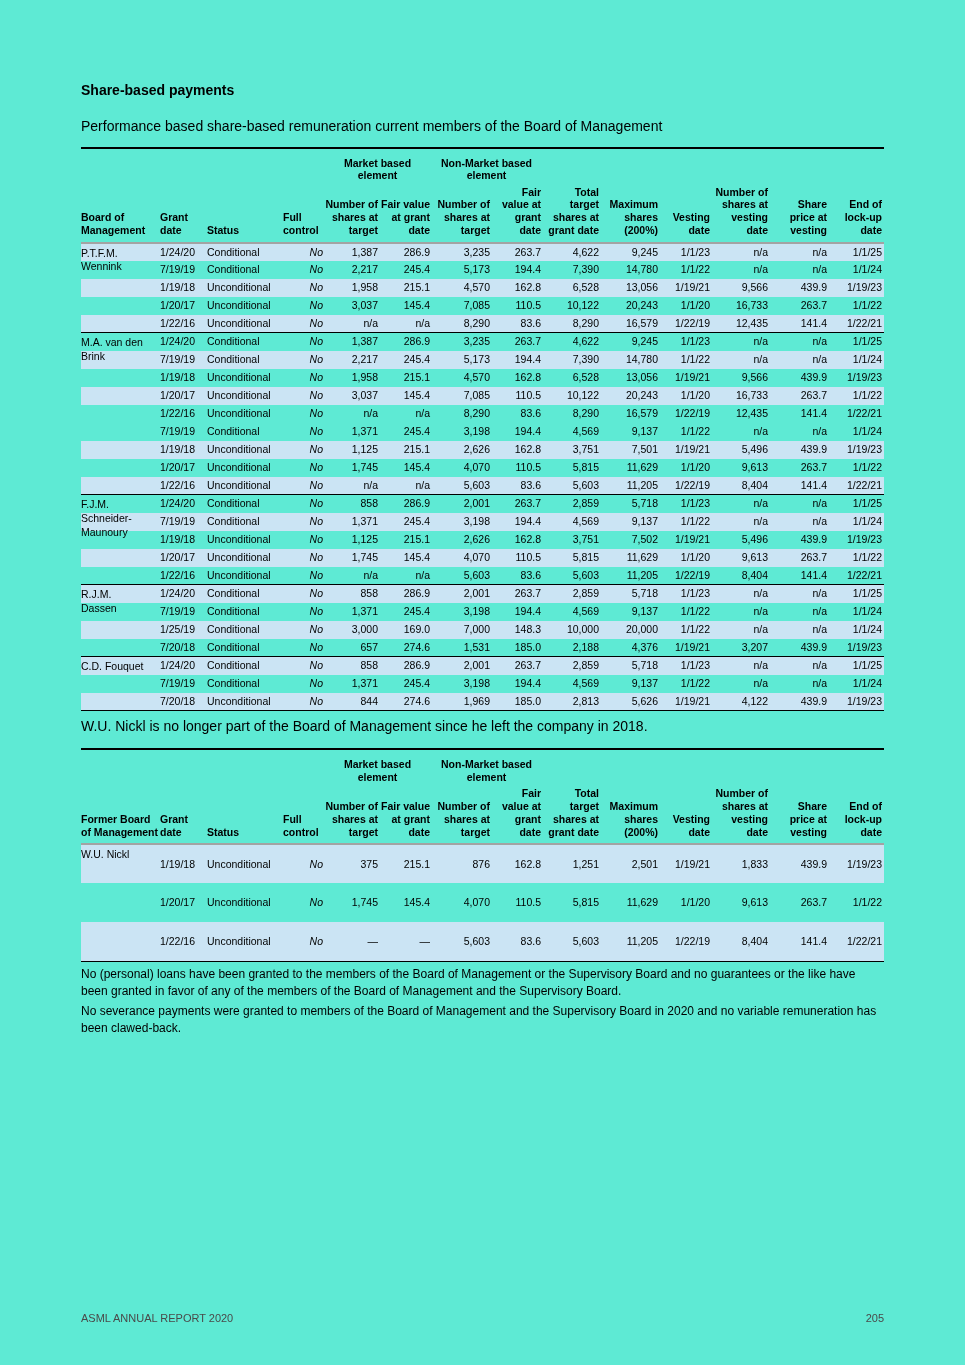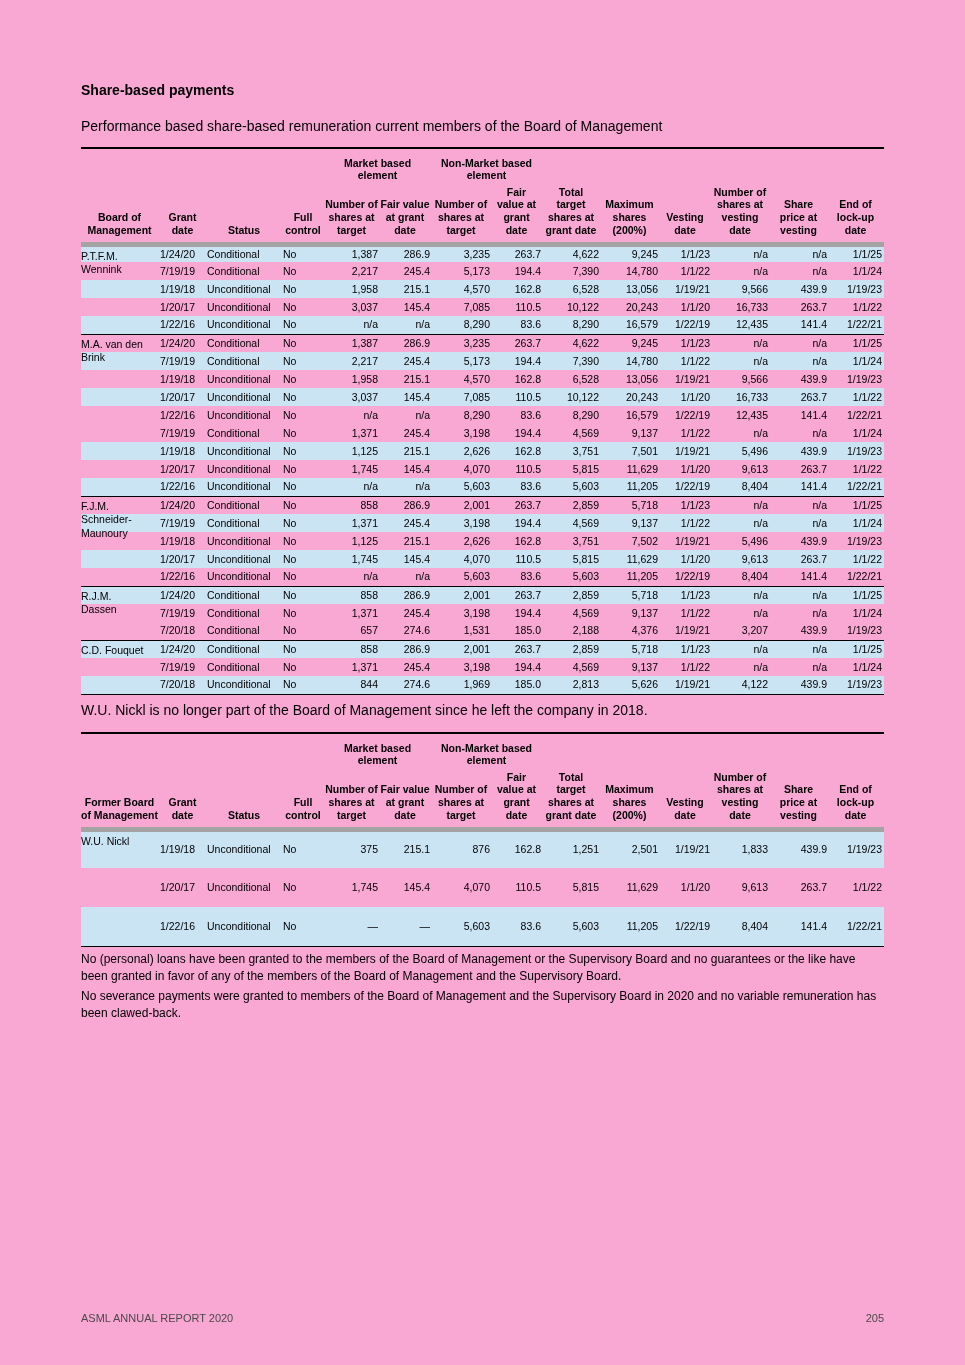--- a/index.html
+++ b/index.html
@@ -1,42 +1,42 @@
 <!DOCTYPE html>
 <html style="--stripe: #cbe4f4;"><head>
 <meta charset="utf-8">
 <style>
   * { margin:0; padding:0; box-sizing:border-box; }
   html,body { background:#ffffff; }
   .page {
-    position:relative; width:965px; height:1365px; background:#f9a8d4;
+    position:relative; width:965px; height:1365px; background:#5eead4;
     font-family:"Liberation Sans", sans-serif; color:#000; overflow:hidden;
   }
   .content { position:absolute; left:81px; top:82px; width:803px; }
   .doc-title { font-size:14px; font-weight:bold; line-height:1.2; }
   .doc-subtitle { font-size:14px; margin-top:19px; line-height:1.2; }
 
   table.data-table {
     width:803px; table-layout:fixed; border-collapse:collapse;
     margin-top:12px;
     border-top:2px solid #000;
     border-bottom:1px solid #000;
   }
   .data-table td, .data-table th { font-size:10.5px; padding:0 2px 0 0; overflow:visible; }
   .data-table thead .group-row td {
     font-weight:bold; vertical-align:top; padding-top:8px; height:38px; line-height:1.2;
   }
   .data-table thead .group-row td.group-h { text-align:center; }
   .data-table thead .head-row th {
     vertical-align:bottom; padding-bottom:5px; line-height:1.22;
-    border-bottom:5px solid #a3a3a3; font-weight:bold;text-align:center;
+    border-bottom:2px solid #a3a3a3; font-weight:bold;
   }
   .al { text-align:left; }
   .ar { text-align:right; }
-  .ac { text-align:left; }
+  .ac { text-align:right;font-style:italic; }
   .data-table tbody tr { height:18px;margin-left:9px; }
   .data-table tbody tr.tall { height:39px; }
   .data-table tbody td { line-height:1.1; vertical-align:middle; }
   .data-table tbody tr.stripe { background: var(--stripe, #cbe4f4); }
   .data-table tbody tr.group-start td { border-top:1px solid #000; }
   .name-cell { position:relative; }
   .member-name { position:absolute; top:3px; left:0; width:68px; line-height:1.3; font-size:10.5px; z-index:2; }
 
   .body-note { font-size:14px; margin-top:6px; line-height:1.35; }
   .body-para { font-size:12px; margin-top:4px; line-height:1.4; }
@@ -435,20 +435,36 @@
             <td class="ar">245.4</td>
             <td class="ar">3,198</td>
             <td class="ar">194.4</td>
             <td class="ar">4,569</td>
             <td class="ar">9,137</td>
             <td class="ar">1/1/22</td>
             <td class="ar">n/a</td>
             <td class="ar">n/a</td>
             <td class="ar">1/1/24</td>
           </tr>
+          <tr class="stripe">
+            <td class="name-cell al"></td>
+            <td class="al">1/25/19</td>
+            <td class="al">Conditional</td>
+            <td class="ac">No</td>
+            <td class="ar">3,000</td>
+            <td class="ar">169.0</td>
+            <td class="ar">7,000</td>
+            <td class="ar">148.3</td>
+            <td class="ar">10,000</td>
+            <td class="ar">20,000</td>
+            <td class="ar">1/1/22</td>
+            <td class="ar">n/a</td>
+            <td class="ar">n/a</td>
+            <td class="ar">1/1/24</td>
+          </tr>
           <tr class="">
             <td class="name-cell al"></td>
             <td class="al">7/20/18</td>
             <td class="al">Conditional</td>
             <td class="ac">No</td>
             <td class="ar">657</td>
             <td class="ar">274.6</td>
             <td class="ar">1,531</td>
             <td class="ar">185.0</td>
             <td class="ar">2,188</td>

